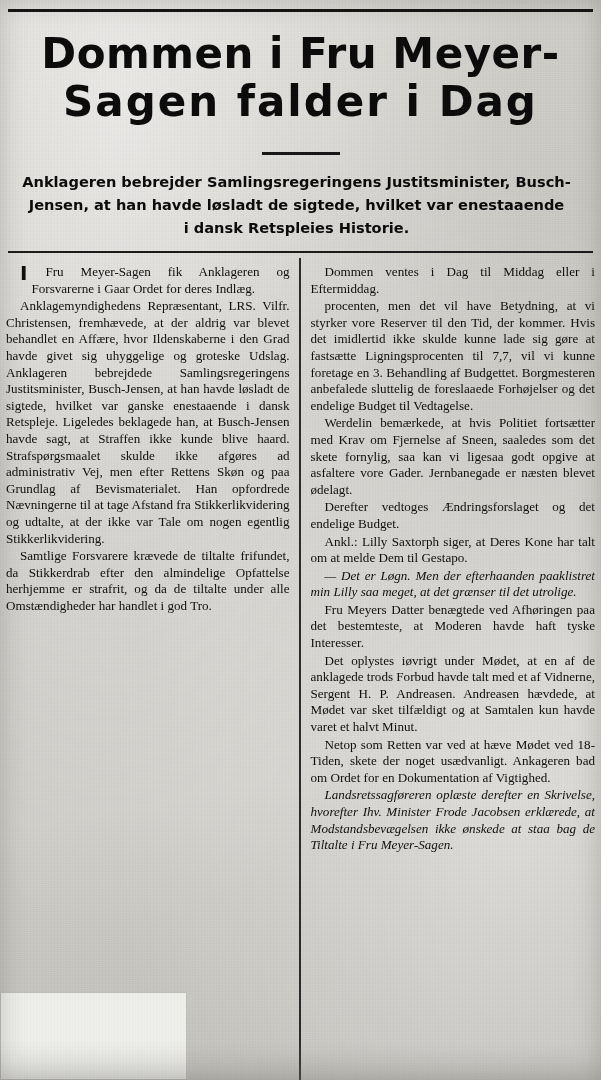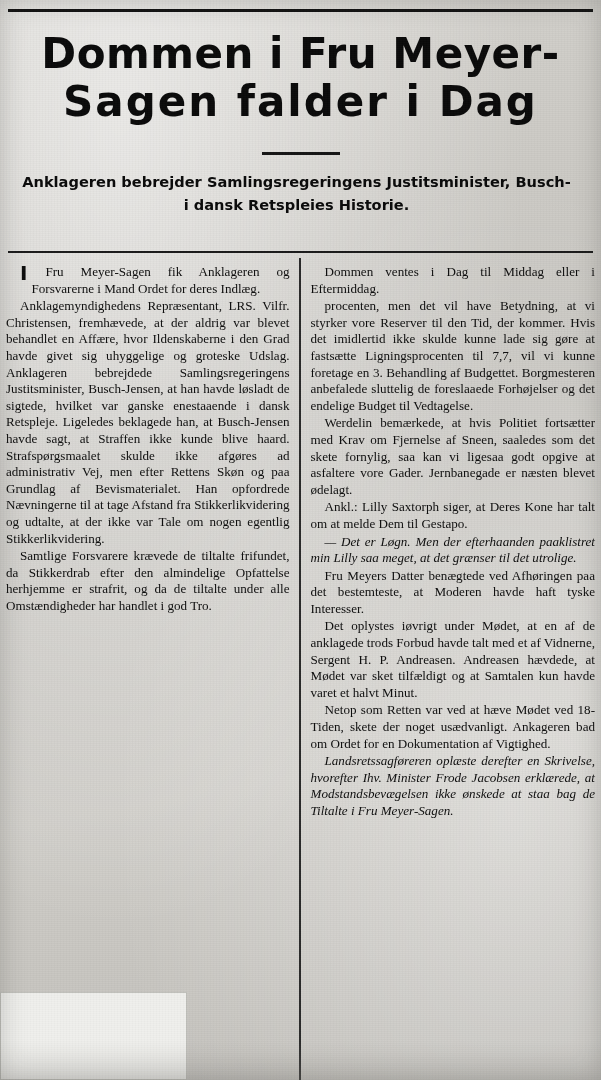--- a/index.html
+++ b/index.html
@@ -159,37 +159,39 @@
 
   <div class="headline">
     <div class="l1">Dommen i Fru Meyer-</div>
     <div class="l2">Sagen falder i Dag</div>
   </div>
 
   <div class="divider"></div>
 
   <div class="subhead">
     <div>Anklageren bebrejder Samlingsregeringens Justitsminister, Busch-</div>
+    <div>Jensen, at han havde løsladt de sigtede, hvilket var enestaaende</div>
     <div>i dansk Retspleies Historie.</div>
   </div>
 
   <div class="rule-mid"></div>
 
   <div class="columns">
 
     <div class="col col-left">
-      <p class="dropcap-para"><span class="dropcap">I</span><span>Fru Meyer-Sagen fik Anklageren og Forsvarerne i Mand Ordet for deres Indlæg.</span></p>
+      <p class="dropcap-para"><span class="dropcap">I</span><span>Fru Meyer-Sagen fik Anklageren og Forsvarerne i Gaar Ordet for deres Indlæg.</span></p>
       <p><span>Anklagemyndighedens Repræsentant, LRS. Vilfr. Christensen, fremhævede, at der aldrig var blevet behandlet en Affære, hvor Ildenskaberne i den Grad havde givet sig uhyggelige og groteske Udslag. Anklageren bebrejdede Samlingsregeringens Justitsminister, Busch-Jensen, at han havde løsladt de sigtede, hvilket var ganske enestaaende i dansk Retspleje. Ligeledes beklagede han, at Busch-Jensen havde sagt, at Straffen ikke kunde blive haard. Strafspørgsmaalet skulde ikke afgøres ad administrativ Vej, men efter Rettens Skøn og paa Grundlag af Bevismaterialet. Han opfordrede Nævningerne til at tage Afstand fra Stikkerlikvidering og udtalte, at der ikke var Tale om nogen egentlig Stikkerlikvidering.</span></p>
       <p><span>Samtlige Forsvarere krævede de tiltalte frifundet, da Stikkerdrab efter den almindelige Opfattelse herhjemme er strafrit, og da de tiltalte under alle Omstændigheder har handlet i god Tro.</span></p>
     </div>
 
     <div class="col col-right">
       <p><span>Dommen ventes i Dag til Middag eller i Eftermiddag.</span></p>
       <p><span>procenten, men det vil have Betydning, at vi styrker vore Reserver til den Tid, der kommer. Hvis det imidlertid ikke skulde kunne lade sig gøre at fastsætte Ligningsprocenten til 7,7, vil vi kunne foretage en 3. Behandling af Budgettet. Borgmesteren anbefalede sluttelig de foreslaaede Forhøjelser og det endelige Budget til Vedtagelse.</span></p>
       <p><span>Werdelin bemærkede, at hvis Politiet fortsætter med Krav om Fjernelse af Sneen, saaledes som det skete fornylig, saa kan vi ligesaa godt opgive at asfaltere vore Gader. Jernbanegade er næsten blevet ødelagt.</span></p>
+      <p><span>Derefter vedtoges Ændringsforslaget og det endelige Budget.</span></p>
       <p><span>Ankl.: Lilly Saxtorph siger, at Deres Kone har talt om at melde Dem til Gestapo.</span></p>
       <p class="ital"><span>— Det er Løgn. Men der efterhaanden paaklistret min Lilly saa meget, at det grænser til det utrolige.</span></p>
       <p><span>Fru Meyers Datter benægtede ved Afhøringen paa det bestemteste, at Moderen havde haft tyske Interesser.</span></p>
       <p><span>Det oplystes iøvrigt under Mødet, at en af de anklagede trods Forbud havde talt med et af Vidnerne, Sergent H. P. Andreasen. Andreasen hævdede, at Mødet var sket tilfældigt og at Samtalen kun havde varet et halvt Minut.</span></p>
       <p><span>Netop som Retten var ved at hæve Mødet ved 18-Tiden, skete der noget usædvanligt. Ankageren bad om Ordet for en Dokumentation af Vigtighed.</span></p>
       <p class="ital"><span>Landsretssagføreren oplæste derefter en Skrivelse, hvorefter Ihv. Minister Frode Jacobsen erklærede, at Modstandsbevægelsen ikke ønskede at staa bag de Tiltalte i Fru Meyer-Sagen.</span></p>
     </div>
 
   </div>
 

